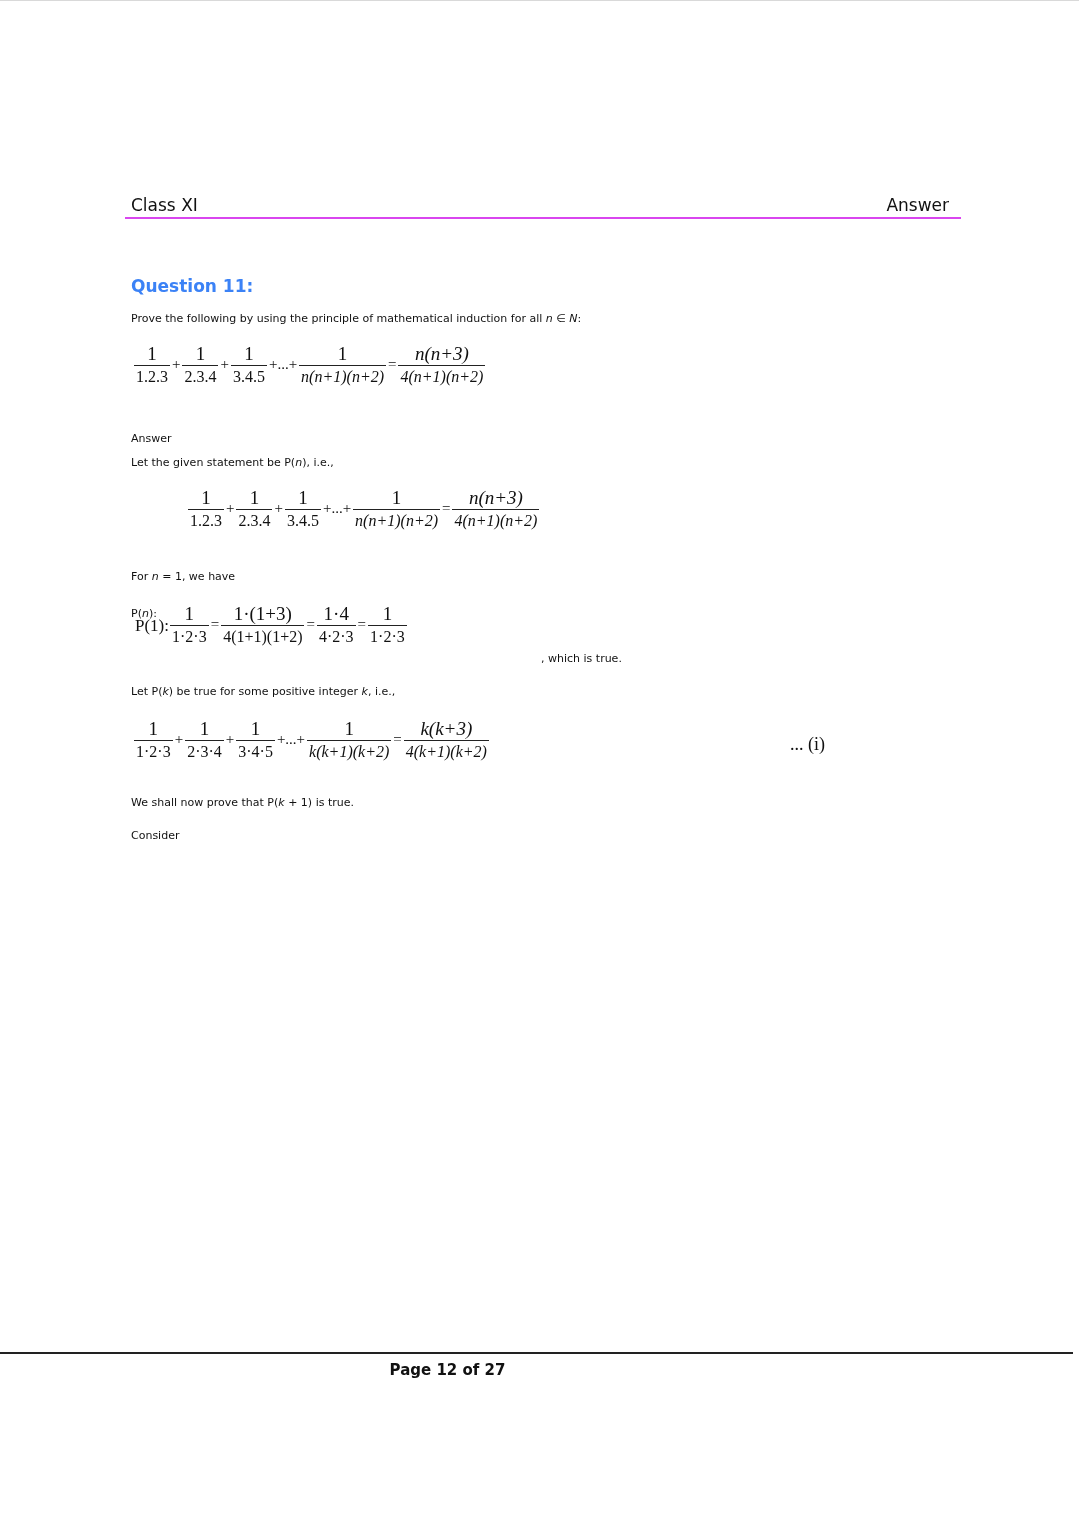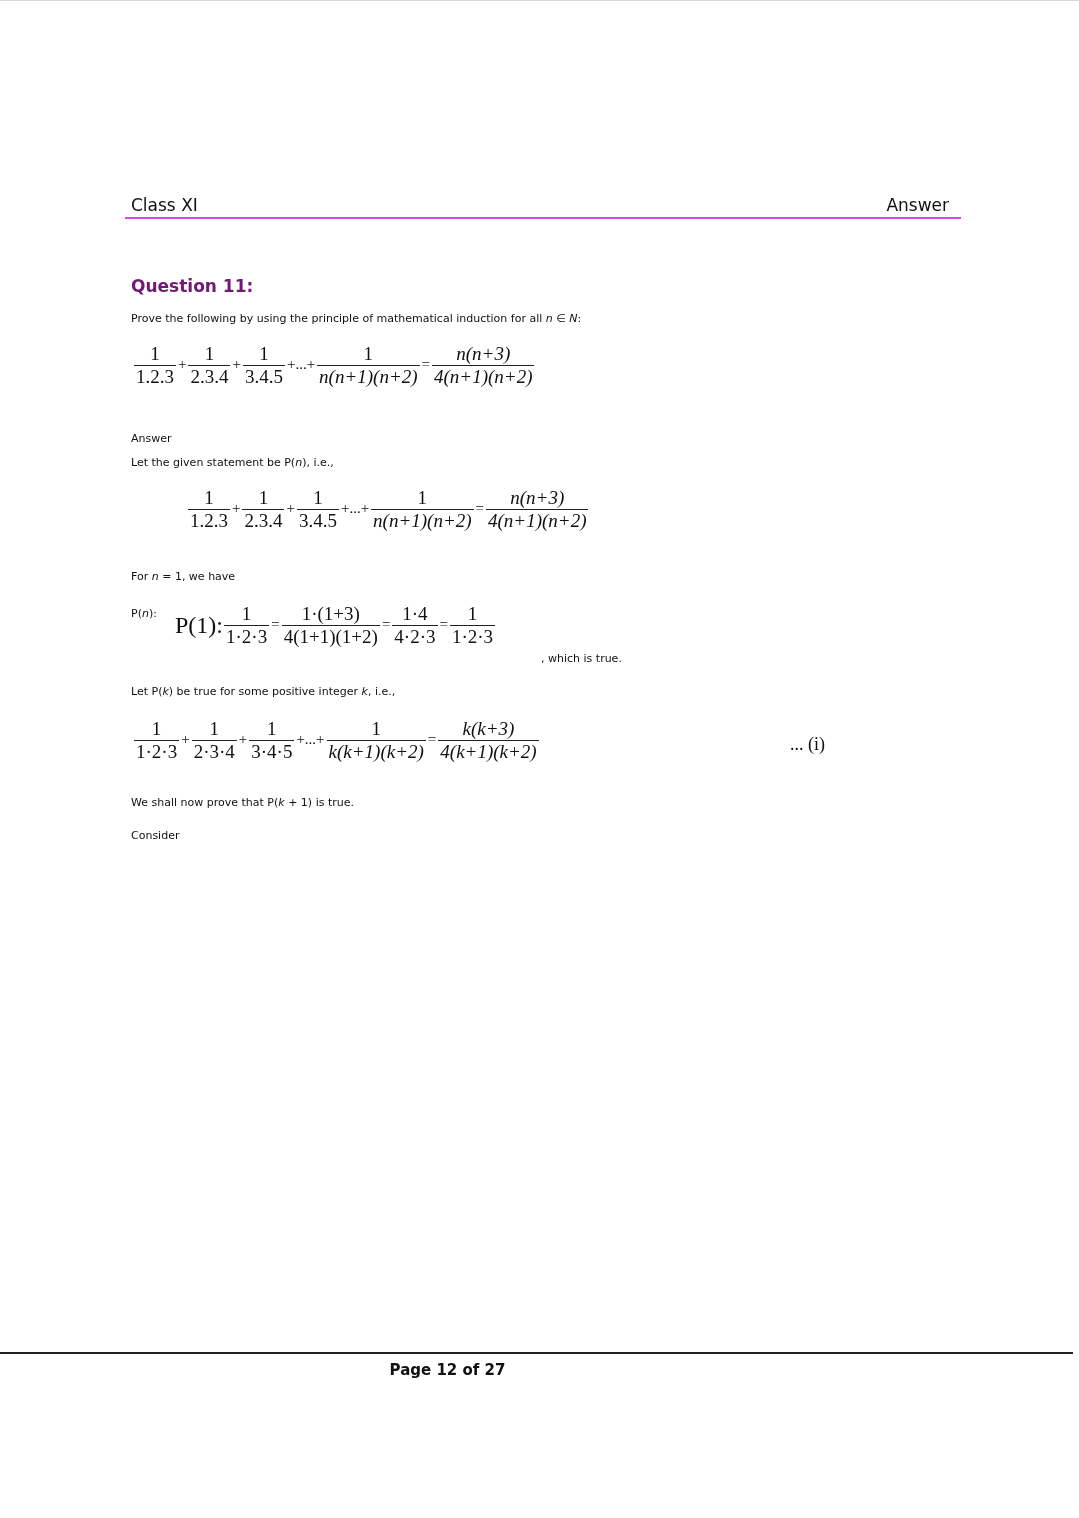--- a/index.html
+++ b/index.html
@@ -8,30 +8,30 @@
   .top-rule { position: absolute; left: 0; top: 0; width: 1079px; height: 1px; background: #d9d9d9; }
 
   .header { position: absolute; left: 125px; top: 193px; width: 836px; height: 24px;
             border-bottom: 2px solid #d946ef; font-size: 17px; }
   .header span { position: absolute; top: 2px; white-space: nowrap; }
   .h-left { left: 6px; }
   .h-center { left: 197px; }
   .h-right { right: 12px; }
 
   .line { position: absolute; left: 131px; font-size: 11px; white-space: nowrap; line-height: 20px; }
-  .qtitle { color: #701a75; font-weight: bold; font-size: 17px; }
+  .qtitle { color: #3b82f6; font-weight: bold; font-size: 17px; }
 
   .math { font-family: "Liberation Serif", "DejaVu Serif", serif; position: absolute;
           display: flex; align-items: center; white-space: nowrap; color: #111; }
   .frac { display: inline-flex; flex-direction: column; align-items: center; margin: 0 1px; }
   .frac .num { font-size: 19px; line-height: 22px; padding: 0 2px; }
-  .frac .den { font-size: 19px; line-height: 22px; border-top: 1px solid #222; padding: 0 2px; }
+  .frac .den { font-size: 16px; line-height: 22px; border-top: 1px solid #222; padding: 0 2px; }
   .op { font-size: 15px; margin: 0 1px; position: relative; top: -1px; }
   .i { font-style: italic; }
-  .lbl { font-size: 24px; margin-left: 40px; }
+  .lbl { font-size: 17px; }
   .eqref { position: absolute; font-family: "Liberation Serif", serif; font-size: 18px; }
 
   .footer-rule { position: absolute; left: 0; top: 1352px; width: 1073px; height: 2px; background: #222; }
   .footer { position: absolute; left: 0; width: 895px; top: 1361px; text-align: center;
             font-weight: bold; font-size: 15px; }
 </style>
 </head>
 <body>
 
 <div class="top-rule"></div>

